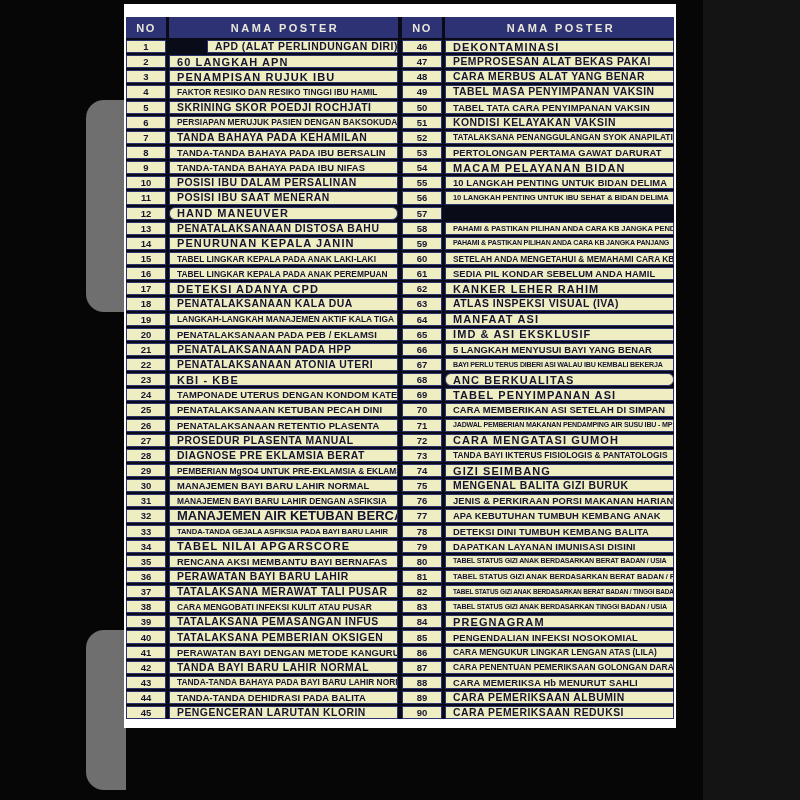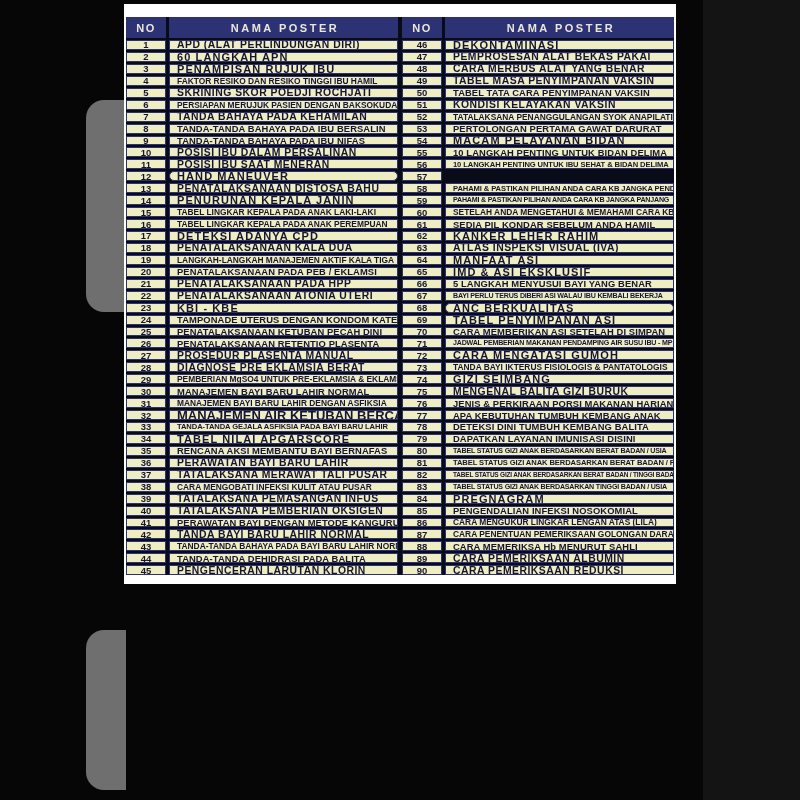--- a/index.html
+++ b/index.html
@@ -15,21 +15,21 @@
     background:var(--right-shade,#141414);
   }
   .side-tab{
     position:absolute;left:86px;width:40px;
     background:var(--tab,#6f6f6f);
     border-radius:18px 0 0 18px;
   }
   .side-tab.top{top:100px;height:212px;}
   .side-tab.bottom{top:630px;height:160px;border-radius:18px 0 0 18px;}
   .page{
-    position:absolute;left:124px;top:4px;width:552px;height:580px;
+    position:absolute;left:124px;top:4px;width:552px;height:724px;
     background:var(--page,#ffffff);
   }
   .table-wrap{
     position:absolute;left:2px;right:2px;top:13px;bottom:9px;
     background:var(--gapbg,#0a0b18);
     display:flex;gap:4px;padding:0;
   }
   .col{
     flex:1 1 0;
     display:flex;flex-direction:column;gap:2px;
@@ -79,21 +79,21 @@
   <div class="side-tab bottom"></div>
   <div class="page">
     <div class="table-wrap">
       <div class="col" id="col-left">
           <div class="row header">
             <div class="cell no">NO</div>
             <div class="cell name">NAMA POSTER</div>
           </div>
           <div class="row">
             <div class="cell no">1</div>
-            <div class="cell name" style="font-size: 10.4px; letter-spacing: 0.5px;">APD (ALAT PERLINDUNGAN DIRI)</div>
+            <div class="cell name" style="font-size: 10.4px; letter-spacing: 0.5px; margin-left: 38px;">APD (ALAT PERLINDUNGAN DIRI)</div>
           </div>
           <div class="row">
             <div class="cell no">2</div>
             <div class="cell name" style="font-size: 11px; letter-spacing: 1.1px;">60 LANGKAH APN</div>
           </div>
           <div class="row">
             <div class="cell no">3</div>
             <div class="cell name" style="font-size: 11px; letter-spacing: 1.1px;">PENAMPISAN RUJUK IBU</div>
           </div>
           <div class="row">

